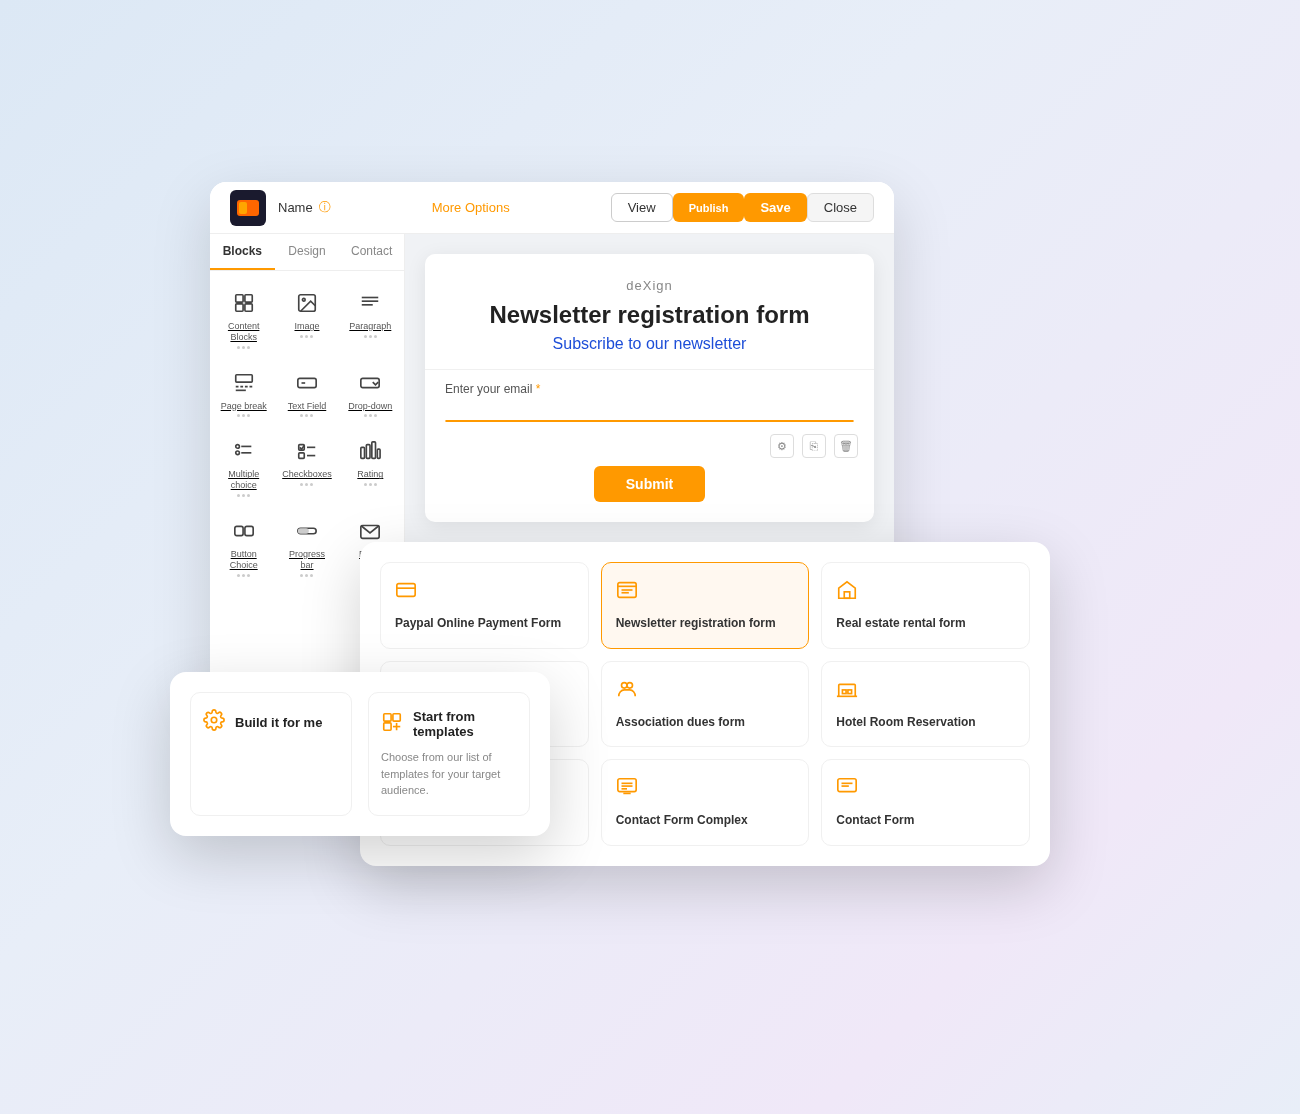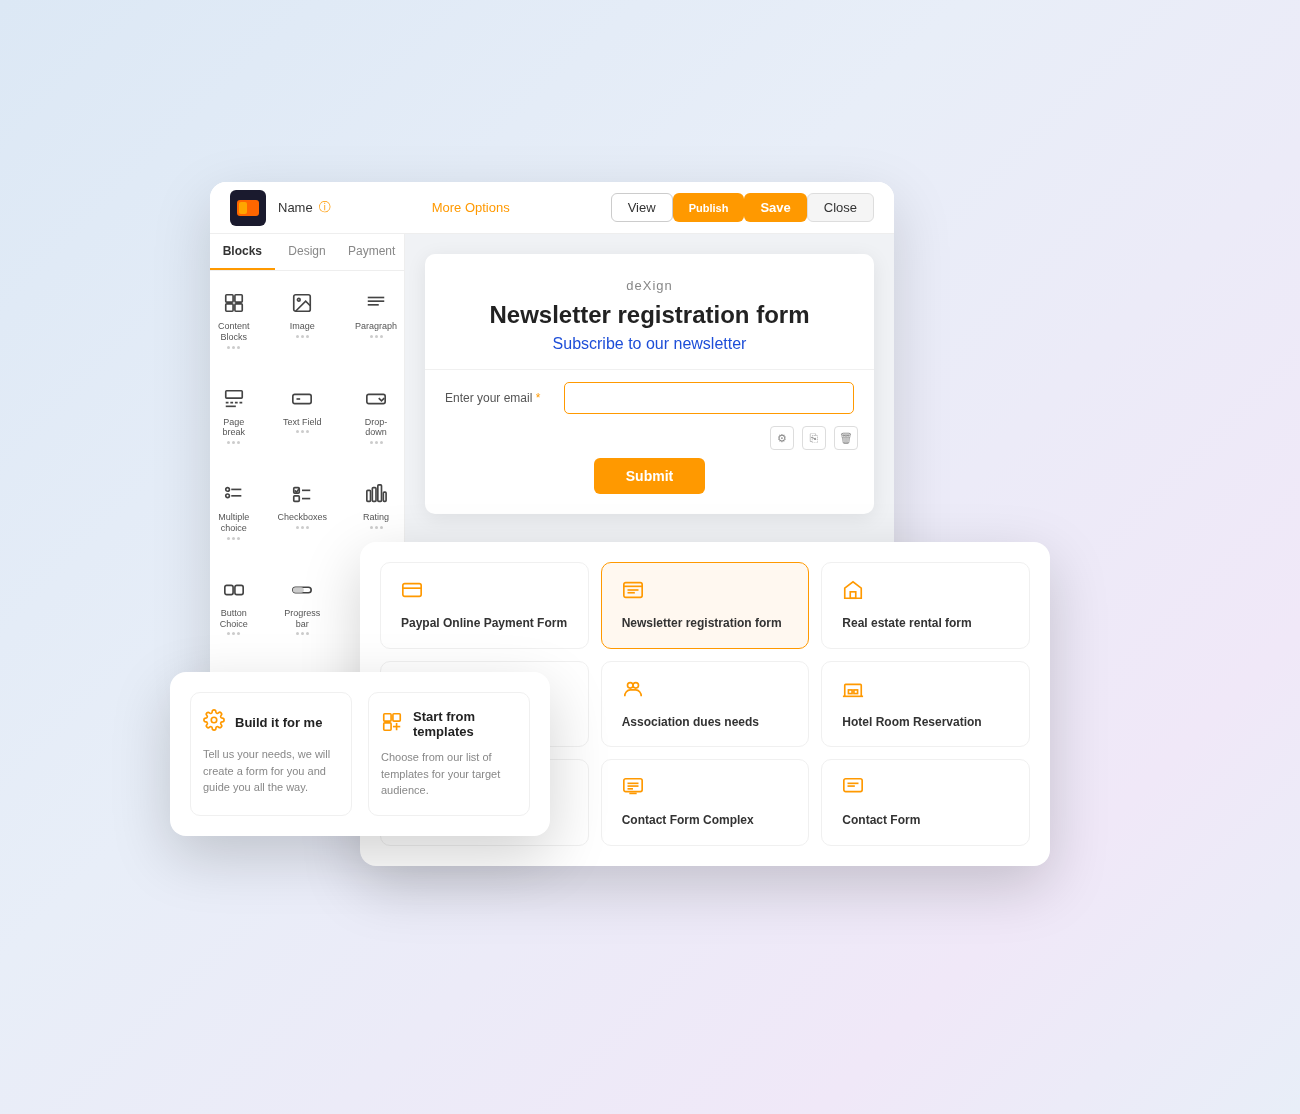--- a/index.html
+++ b/index.html
@@ -170,21 +170,22 @@
     .sidebar-tab.active {
       color: #333;
       border-bottom: 2px solid #f90;
       font-weight: 600;
     }
 
     .sidebar-grid {
       display: grid;
       grid-template-columns: repeat(3, 1fr);
       padding: 8px 4px;
-      gap: 20px;
+      gap: 4px;
+      text-decoration: underline;
     }
 
     .sidebar-item {
       display: flex;
       flex-direction: column;
       align-items: center;
       padding: 10px 4px 6px;
       border-radius: 8px;
       cursor: pointer;
       transition: background 0.15s;
@@ -265,22 +266,22 @@
     }
 
     .form-field-section {
       padding: 12px 20px;
       border-top: 1px solid #f0f0f0;
       position: relative;
     }
 
     .field-row {
       display: flex;
-      align-items: center;
       gap: 24px;
+      flex-direction: column;
     }
 
     .field-label {
       font-size: 12px;
       color: #555;
       white-space: nowrap;
     }
 
     .field-required {
       color: #f90;
@@ -347,21 +348,21 @@
 
     .templates-grid {
       display: grid;
       grid-template-columns: repeat(3, 1fr);
       gap: 12px;
     }
 
     .template-card {
       border: 1.5px solid #f0f0f0;
       border-radius: 10px;
-      padding: 16px 20px;
+      padding: 16px 14px;
       cursor: pointer;
       transition: border-color 0.15s, background 0.15s;
       display: flex;
       flex-direction: column;
       gap: 6px;
     }
 
     .template-card.active {
       background: #fff8f0;
       border-color: #f90;
@@ -456,21 +457,21 @@
         <button class="btn-close">Close</button>
       </div>
     </div>
 
     <div class="editor-body">
 
       <div class="sidebar">
         <div class="sidebar-tabs">
           <div class="sidebar-tab active">Blocks</div>
           <div class="sidebar-tab">Design</div>
-          <div class="sidebar-tab">Payment</div>
+          <div class="sidebar-tab">Contact</div>
         </div>
         <div class="sidebar-grid">
 
           <div class="sidebar-item">
             <div class="item-icon">
               <svg class="icon-svg" viewBox="0 0 24 24" fill="none" stroke="currentColor" stroke-width="1.8">
                   <rect x="3" y="3" width="8" height="8" rx="1"></rect>
                   <rect x="13" y="3" width="8" height="8" rx="1"></rect>
                   <rect x="3" y="13" width="8" height="8" rx="1"></rect>
                   <rect x="13" y="13" width="8" height="8" rx="1"></rect>
@@ -737,21 +738,21 @@
       </div>
 
       <div class="template-card">
         <div class="template-card-icon">
           <svg width="22" height="22" viewBox="0 0 24 24" fill="none" stroke="#f90" stroke-width="1.8">
               <circle cx="9" cy="8" r="3"></circle>
               <circle cx="15" cy="8" r="3"></circle>
               <path d="M3 20c0-4 2.7-7 6-7h6c3.3 0 6 3 6 7"></path>
             </svg>
         </div>
-        <div class="template-card-name">Association dues needs</div>
+        <div class="template-card-name">Association dues form</div>
       </div>
 
       <div class="template-card">
         <div class="template-card-icon">
           <svg width="22" height="22" viewBox="0 0 24 24" fill="none" stroke="#f90" stroke-width="1.8">
               <path d="M3 20V8a1 1 0 0 1 1-1h16a1 1 0 0 1 1 1v12"></path>
               <line x1="1" y1="20" x2="23" y2="20"></line>
               <rect x="7" y="13" width="4" height="4"></rect>
               <rect x="13" y="13" width="4" height="4"></rect>
             </svg>
@@ -802,21 +803,20 @@
     <div class="action-card">
       <div class="action-card-header">
         <div class="action-card-icon">
           <svg width="22" height="22" viewBox="0 0 24 24" fill="none" stroke="#f90" stroke-width="1.8">
               <circle cx="12" cy="12" r="3"></circle>
               <path d="M19.4 15a1.65 1.65 0 0 0 .33 1.82l.06.06a2 2 0 0 1-2.83 2.83l-.06-.06a1.65 1.65 0 0 0-1.82-.33 1.65 1.65 0 0 0-1 1.51V21a2 2 0 0 1-4 0v-.09A1.65 1.65 0 0 0 9 19.4a1.65 1.65 0 0 0-1.82.33l-.06.06a2 2 0 0 1-2.83-2.83l.06-.06A1.65 1.65 0 0 0 4.68 15a1.65 1.65 0 0 0-1.51-1H3a2 2 0 0 1 0-4h.09A1.65 1.65 0 0 0 4.6 9a1.65 1.65 0 0 0-.33-1.82l-.06-.06a2 2 0 0 1 2.83-2.83l.06.06A1.65 1.65 0 0 0 9 4.68a1.65 1.65 0 0 0 1-1.51V3a2 2 0 0 1 4 0v.09a1.65 1.65 0 0 0 1 1.51 1.65 1.65 0 0 0 1.82-.33l.06-.06a2 2 0 0 1 2.83 2.83l-.06.06A1.65 1.65 0 0 0 19.4 9a1.65 1.65 0 0 0 1.51 1H21a2 2 0 0 1 0 4h-.09a1.65 1.65 0 0 0-1.51 1z"></path>
             </svg>
         </div>
         <div class="action-card-title">Build it for me</div>
       </div>
-      <div class="action-card-desc">Tell us your needs, we will create a form for you and guide you all the way.</div>
     </div>
 
     <div class="action-card">
       <div class="action-card-header">
         <div class="action-card-icon">
           <svg width="22" height="22" viewBox="0 0 24 24" fill="none" stroke="#f90" stroke-width="1.8">
               <rect x="3" y="3" width="8" height="8" rx="1"></rect>
               <rect x="3" y="13" width="8" height="8" rx="1"></rect>
               <rect x="13" y="3" width="8" height="8" rx="1"></rect>
               <line x1="13" y1="17" x2="21" y2="17"></line>

